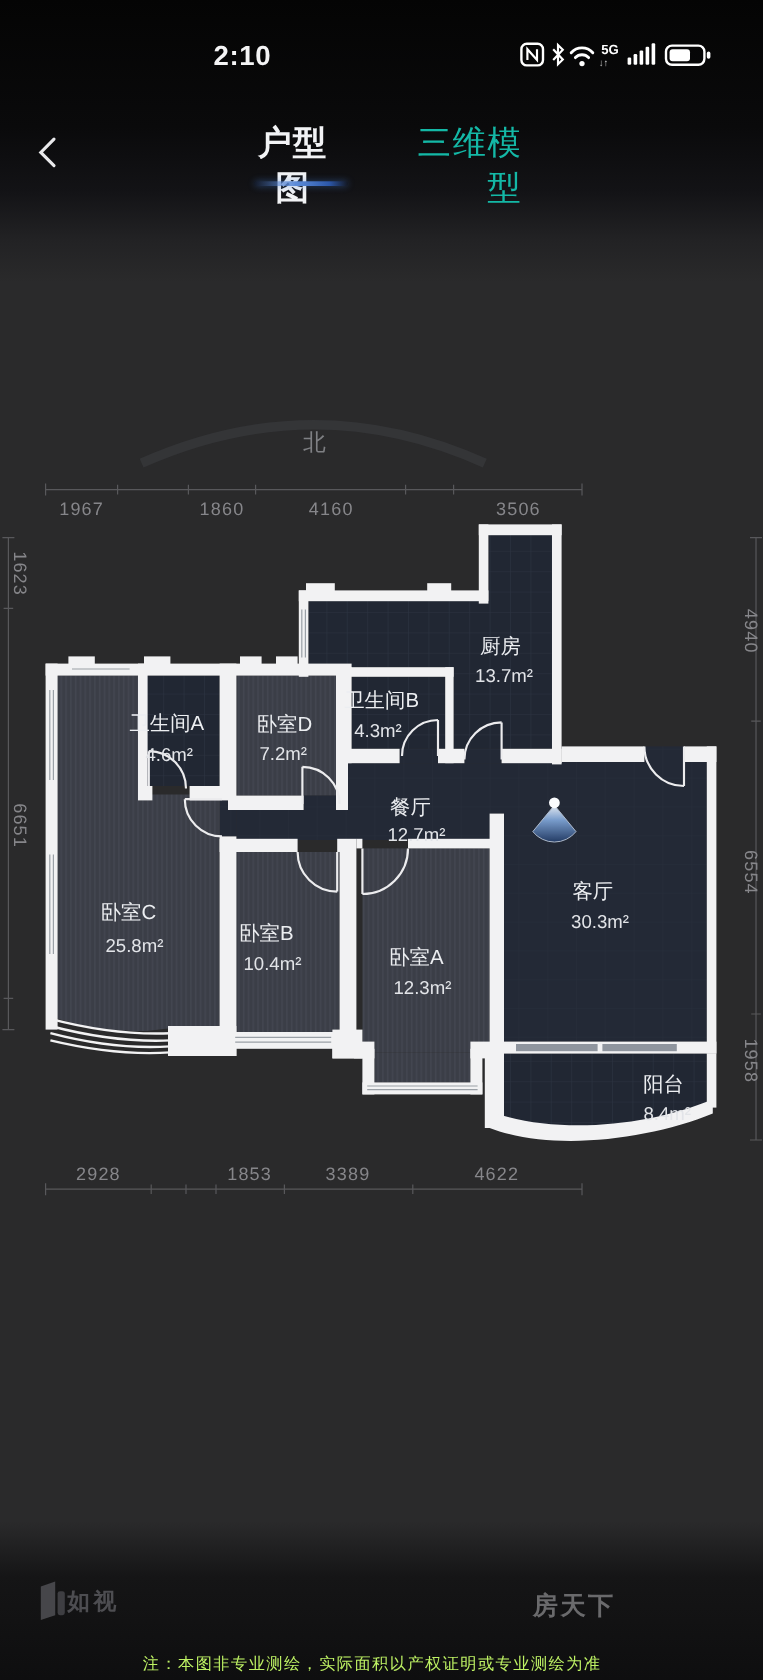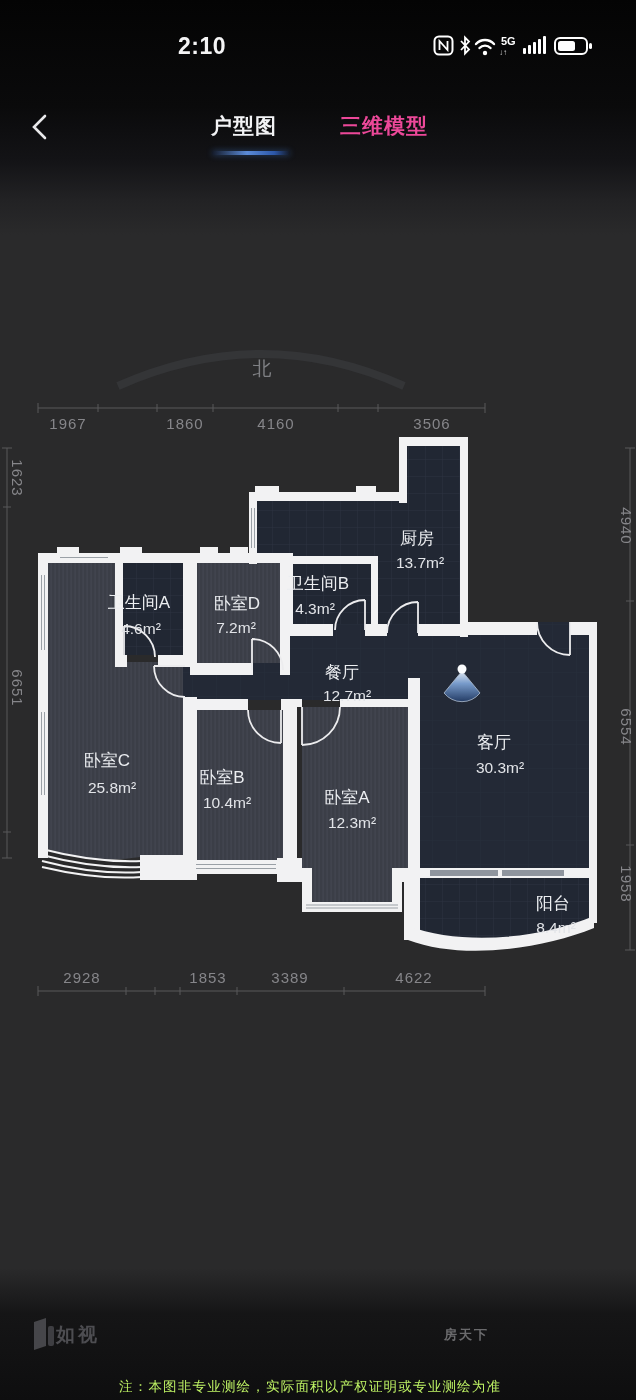--- a/index.html
+++ b/index.html
@@ -7,34 +7,34 @@
        font-family:"Liberation Sans","DejaVu Sans",sans-serif;-webkit-font-smoothing:antialiased;}
   .abs{position:absolute;}
   
   #header-bg{left:0;top:0;width:636px;height:235px;
     background:linear-gradient(180deg,#040404 0%,#0a0a0b 45%,#131316 68%,#222224 85%,#2a2a2b 100%);}
   #footer-bg{left:0;top:1268px;width:636px;height:132px;
     background:linear-gradient(180deg,rgba(20,20,21,0) 0%,#151516 35%,#0e0e0f 100%);}
   #status-time{left:178px;top:33px;color:#f4f4f5;font-size:23px;font-weight:700;letter-spacing:.5px;}
   #status-icons{left:433px;top:33px;}
   #back-btn{left:28px;top:112px;width:26px;height:30px;cursor:pointer;}
-  .tab{top:112px;font-size:21px;letter-spacing:1px;cursor:pointer;}
+  .tab{top:100px;font-size:28px;letter-spacing:1px;cursor:pointer;}
   #tab-active{left:204px;width:80px;text-align:center;color:#f2f3f5;font-weight:700;}
-  #tab-inactive{left:333px;width:102px;text-align:center;color:#ec4899;font-weight:700;}
+  #tab-inactive{left:333px;width:102px;text-align:right;color:#14b8a6;font-weight:400;}
   #tab-underline{left:212px;top:151px;width:78px;height:4px;border-radius:2px;
     background:linear-gradient(90deg,rgba(30,70,150,.15),#5b8bd8 45%,#2c57a8 80%,rgba(30,70,150,.1));
     box-shadow:0 0 6px rgba(70,130,220,.45);}
   
   #plan{left:0;top:0;width:636px;height:1400px;}
   
   #rushi-logo{left:32px;top:1316px;}
   #rushi-name{left:56px;top:1322px;font-size:19px;color:#4d4d51;letter-spacing:3px;font-weight:600;text-align:right;}
   #map-note{left:119px;top:1378px;font-size:13.5px;color:#bef264;letter-spacing:1.2px;}
   #watermark{left:420px;top:1328px;opacity:.82;line-height:1;}
-  #watermark .cn{margin-left:24px;font-size:13px;font-weight:700;color:#7e7e80;letter-spacing:2px;}
+  #watermark .cn{margin-left:24px;font-size:21px;font-weight:700;color:#7e7e80;letter-spacing:2px;}
   #watermark .en{font-size:31px;font-weight:700;color:#828285;letter-spacing:.5px;margin-top:1px;}
   text{font-family:"Liberation Sans","DejaVu Sans",sans-serif;}
   .room-name{font-size:17px;font-weight:500;fill:#eceef1;}
   .room-area{font-size:15.5px;fill:#e2e4e8;}
   .dim{font-size:15px;fill:#86868a;letter-spacing:1px;}
   .north{font-size:19px;fill:#7f8084;}
 </style>
 </head>
 <body>
 

